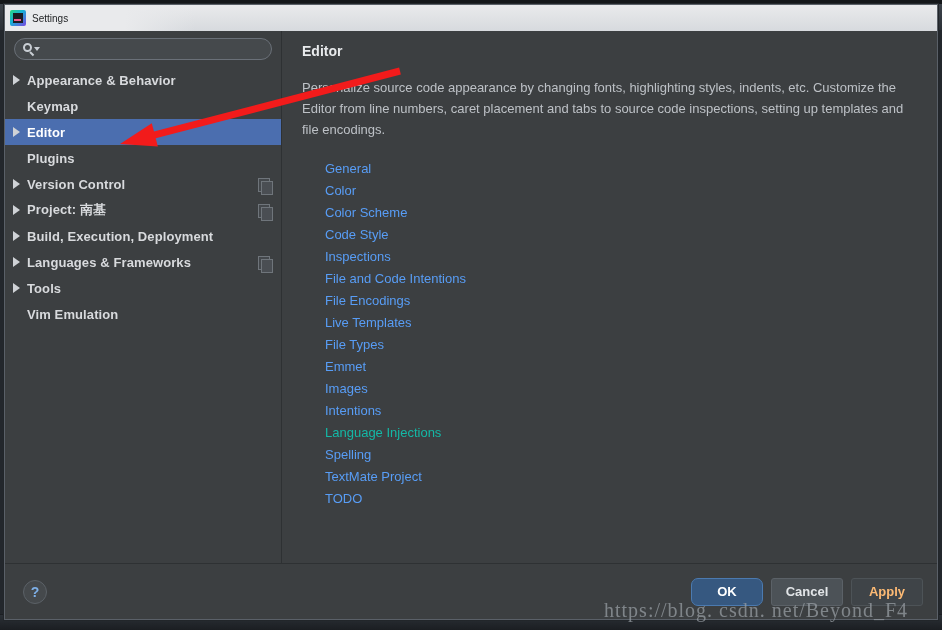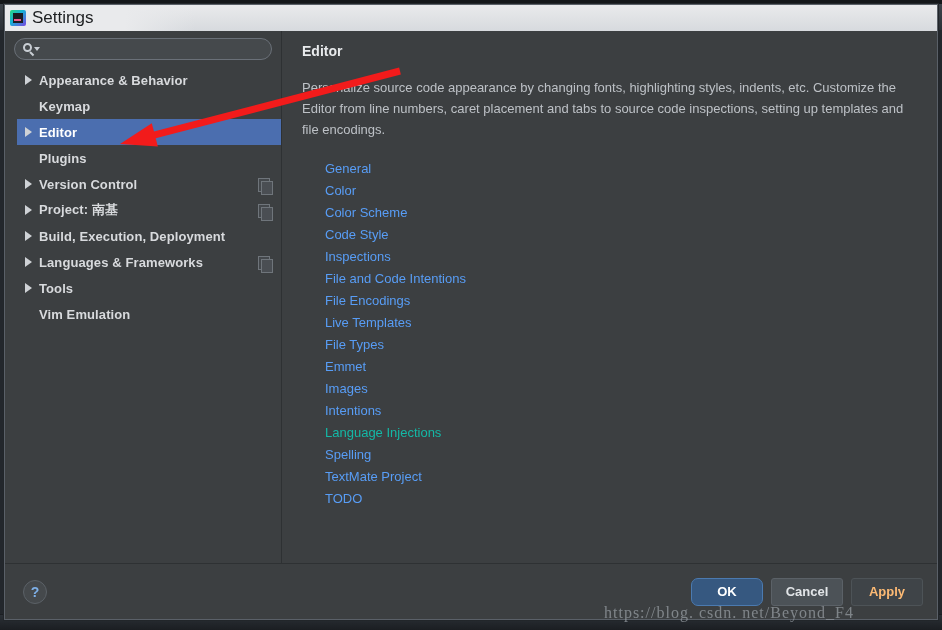--- a/index.html
+++ b/index.html
@@ -133,21 +133,21 @@
     content: "";
     position: absolute;
     left: 4px; top: 9px; width: 7px; height: 2px;
     background: #ef5b8c;
     z-index: 2;
   }
   .title-text {
     position: relative;
     z-index: 3;
     margin-left: 6px;
-    font-size: 17px;
+    font-size: 10px;
     color: #1d1f21;
     font-family: "Liberation Sans", sans-serif;
   }
 
   .dlg-body {
     flex: 1;
     display: flex;
     background: #3c3f41;
     min-height: 0;
   }
@@ -214,21 +214,20 @@
     font-size: 12px;
     font-family: "Liberation Sans", sans-serif;
     padding-left: 3px;
     height: 18px;
   }
 
   .tree {
     flex: 1;
     overflow: hidden;
     padding-top: 2px;
-    padding-left: 12px;
   }
   .tree-item {
     position: relative;
     height: 26px;
     display: flex;
     align-items: center;
     padding-right: 10px;
     cursor: default;
     color: #d8dadd;
   }
@@ -375,21 +374,21 @@
     color: #fdba74;
     background: #3f4448;
     border-color: #4d5357;
   }
 
   
   .watermark {
     position: absolute;
     left: 604px; bottom: 8px;
     font-family: "Liberation Serif", serif;
-    font-size: 16px;
+    font-size: 20px;
     letter-spacing: 1px;
     color: #9aa0a6;
     opacity: .72;
     white-space: nowrap;
     pointer-events: none;
   }
 
   
   .annot {
     position: absolute;

